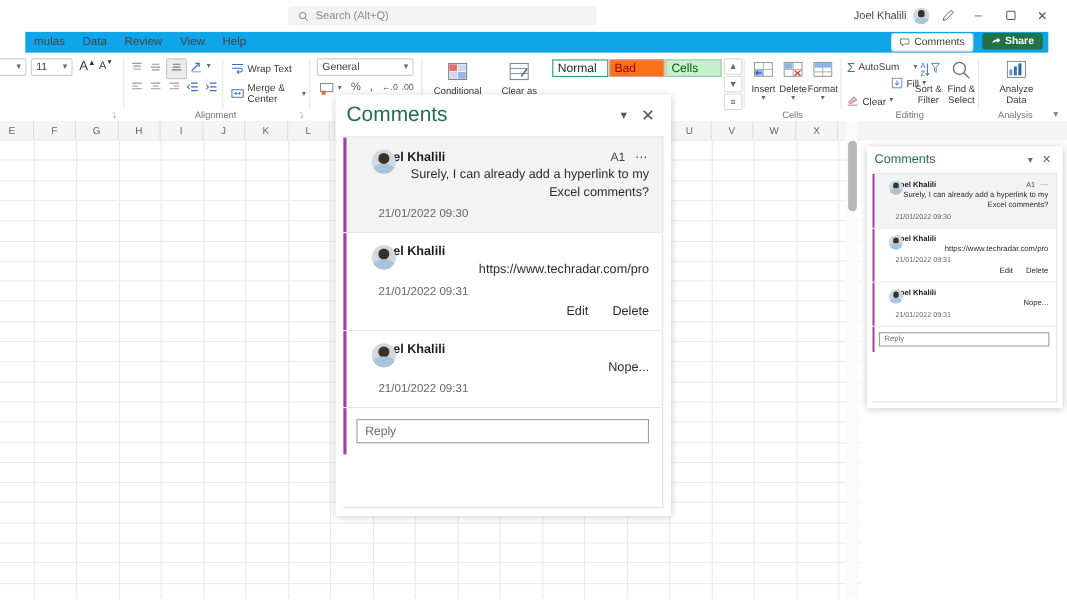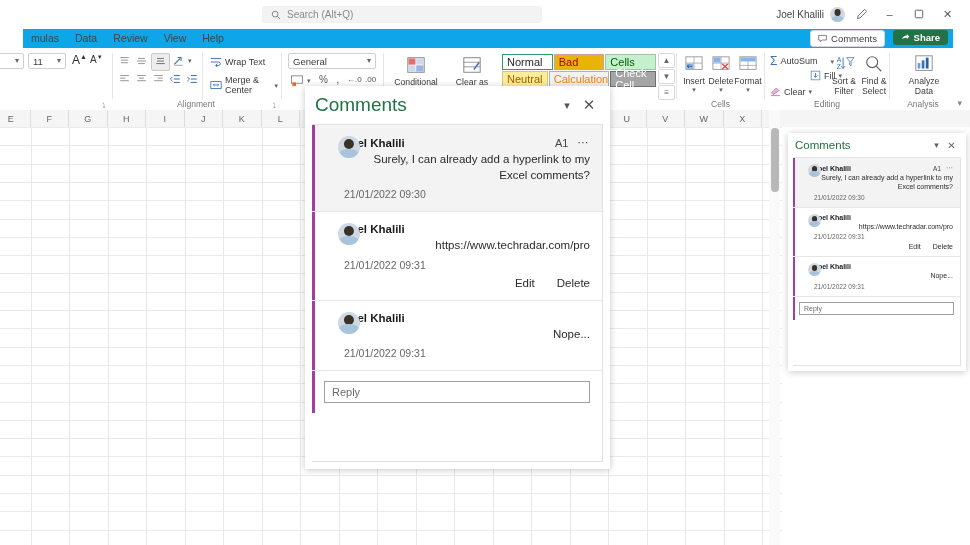--- a/index.html
+++ b/index.html
@@ -377,36 +377,25 @@
             </svg>
         </span>
         <span>Clear as</span>
       </div>
 
       <div style="position:absolute;left:116px;top:6px;width:154px;">
         <div style="display:flex;gap:1px;">
           <div class="stylecell" style="width: 62px; background: rgb(255, 255, 255); color: rgb(38, 38, 38); border-color: rgb(47, 158, 99);">
               <span>Normal</span>
             </div>
-          <div class="stylecell" style="width: 62px; background: #eab308; color: rgb(156, 0, 6); border-color: rgb(215, 155, 163);">
+          <div class="stylecell" style="width: 62px; background: #f97316; color: rgb(156, 0, 6); border-color: rgb(215, 155, 163);">
               <span>Bad</span>
             </div>
           <div class="stylecell" style="width: 62px; background: rgb(198, 239, 206); color: rgb(0, 97, 0); border-color: rgb(156, 199, 164);">
               <span>Cells</span>
-            </div>
-        </div>
-        <div style="display:flex;gap:1px;margin-top:1px;">
-          <div class="stylecell" style="width: 62px; background: rgb(255, 235, 156); color: rgb(156, 101, 0); border-color: rgb(215, 197, 131);">
-              <span>Neutral</span>
-            </div>
-          <div class="stylecell" style="width: 62px; background: rgb(242, 242, 242); color: rgb(250, 125, 0); border-color: rgb(176, 176, 176);">
-              <span>Calculation</span>
-            </div>
-          <div class="stylecell" style="width: 62px; background: rgb(165, 165, 165); color: rgb(255, 255, 255); border-color: rgb(111, 111, 111);">
-              <span>Check Cell</span>
             </div>
         </div>
       </div>
 
       <div style="position:absolute;left:272px;top:5px;">
         <div class="mini">▲</div>
         <div class="mini" style="margin-top:1px;">▼</div>
         <div class="mini" style="margin-top:1px;">≡</div>
       </div>
     </div>

